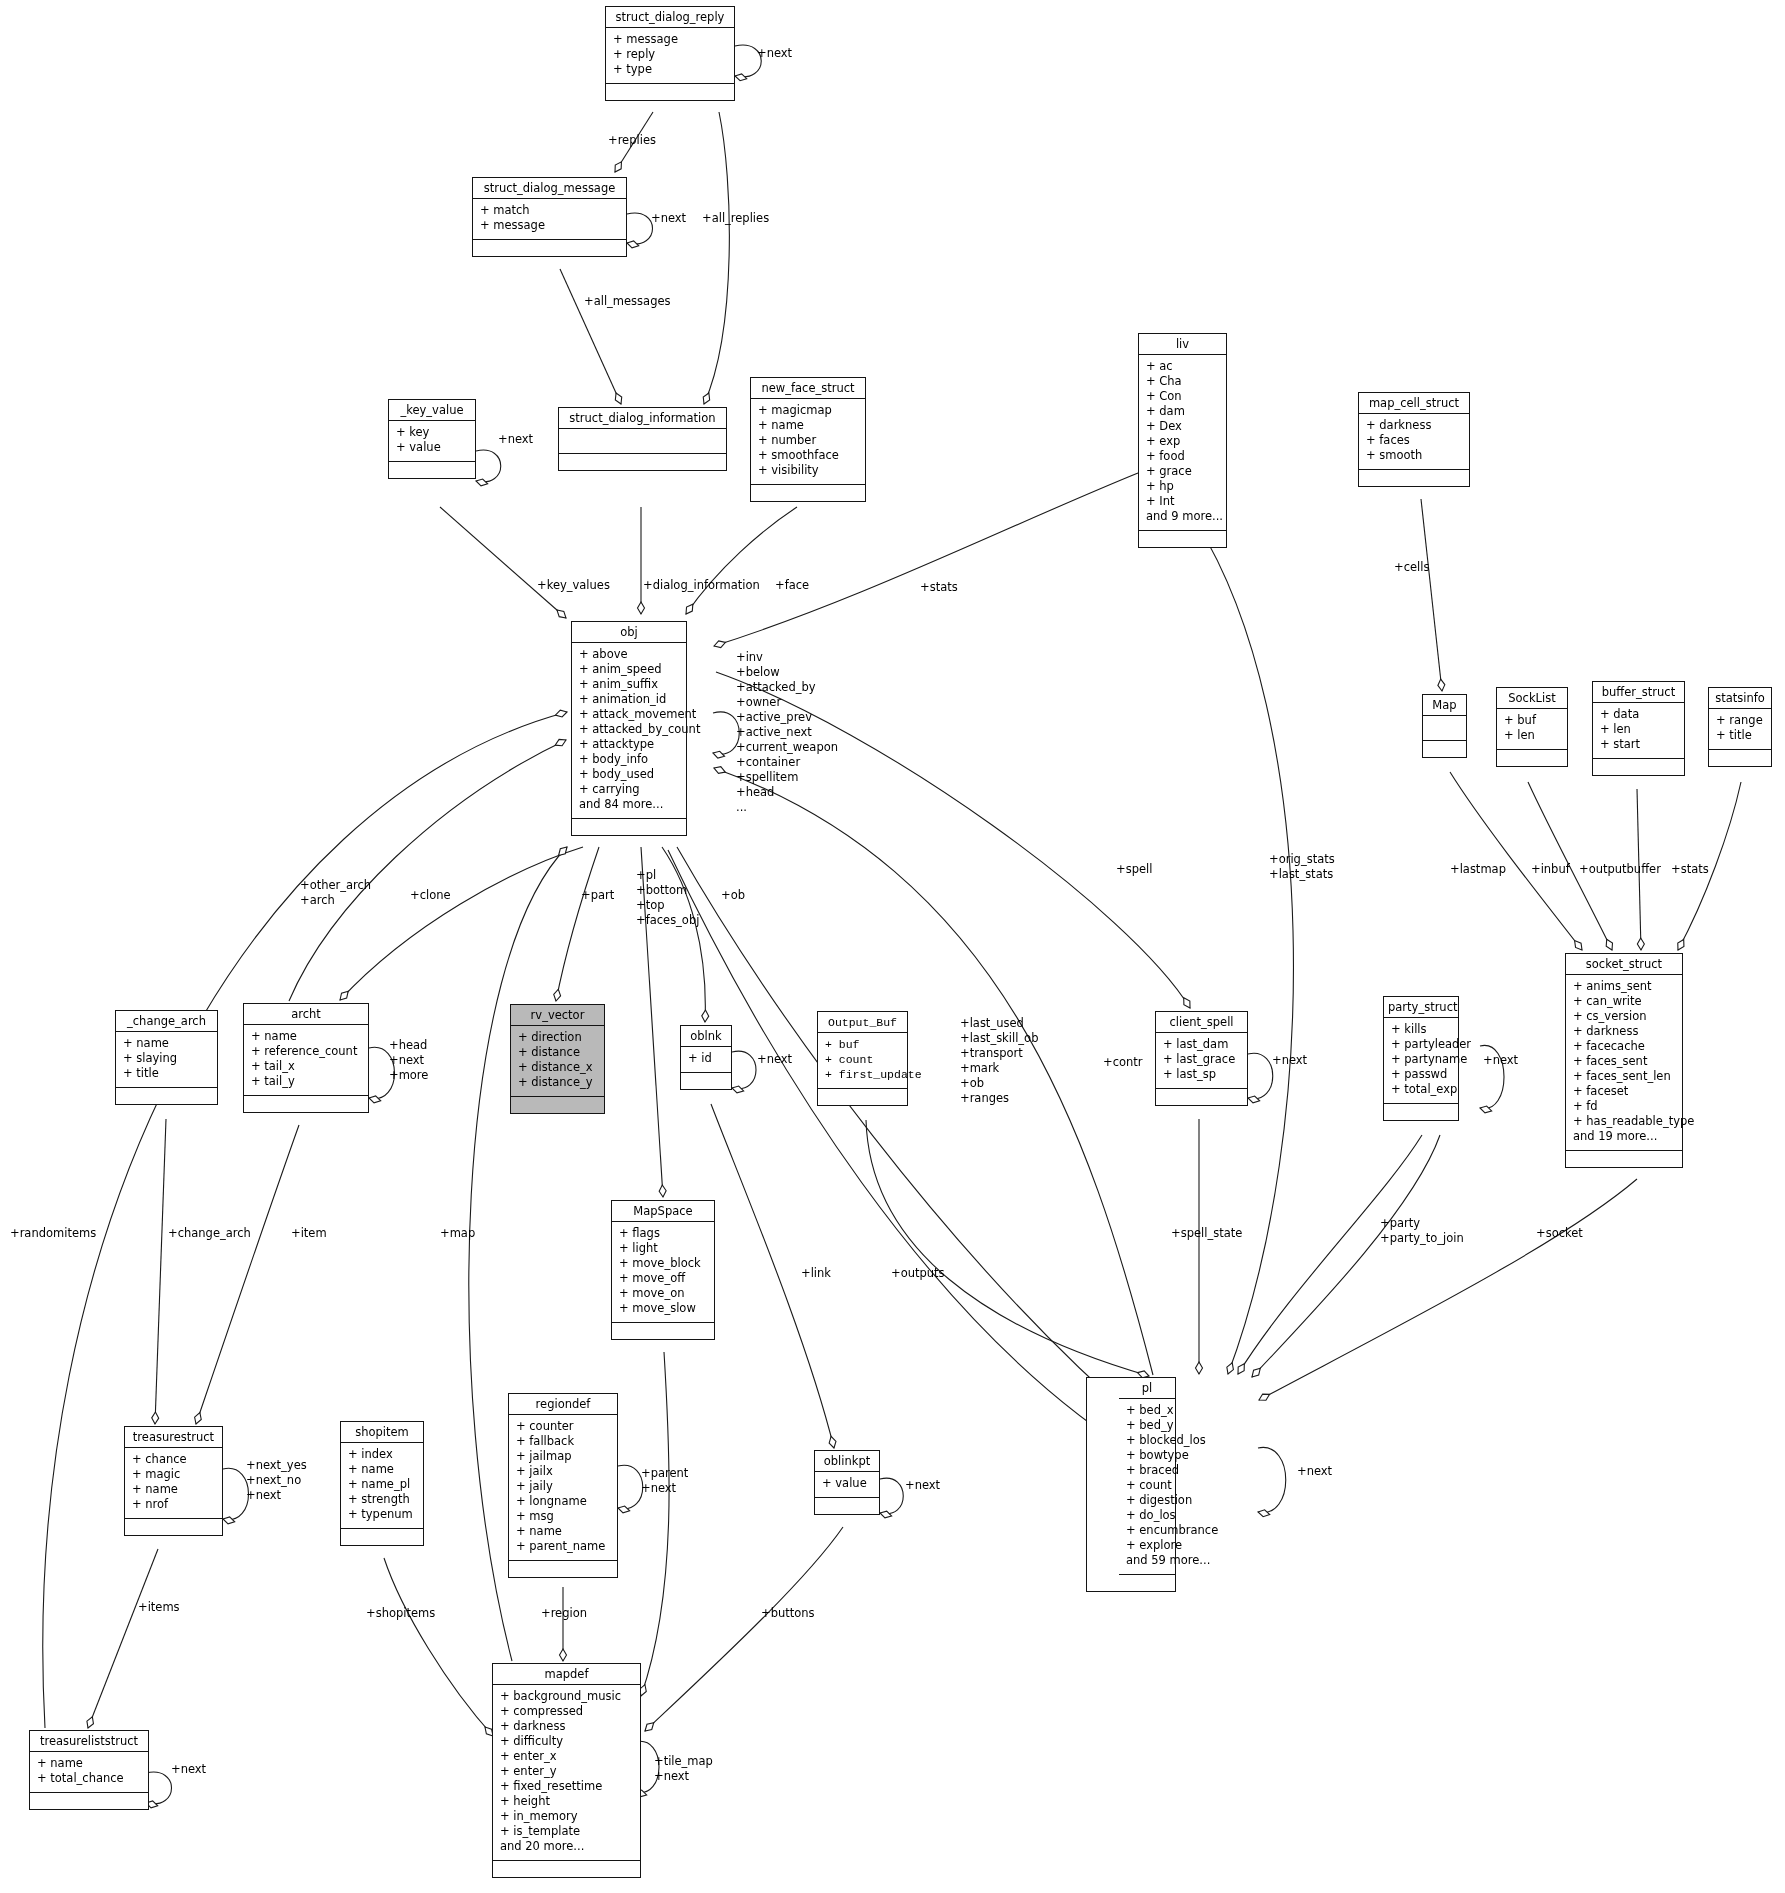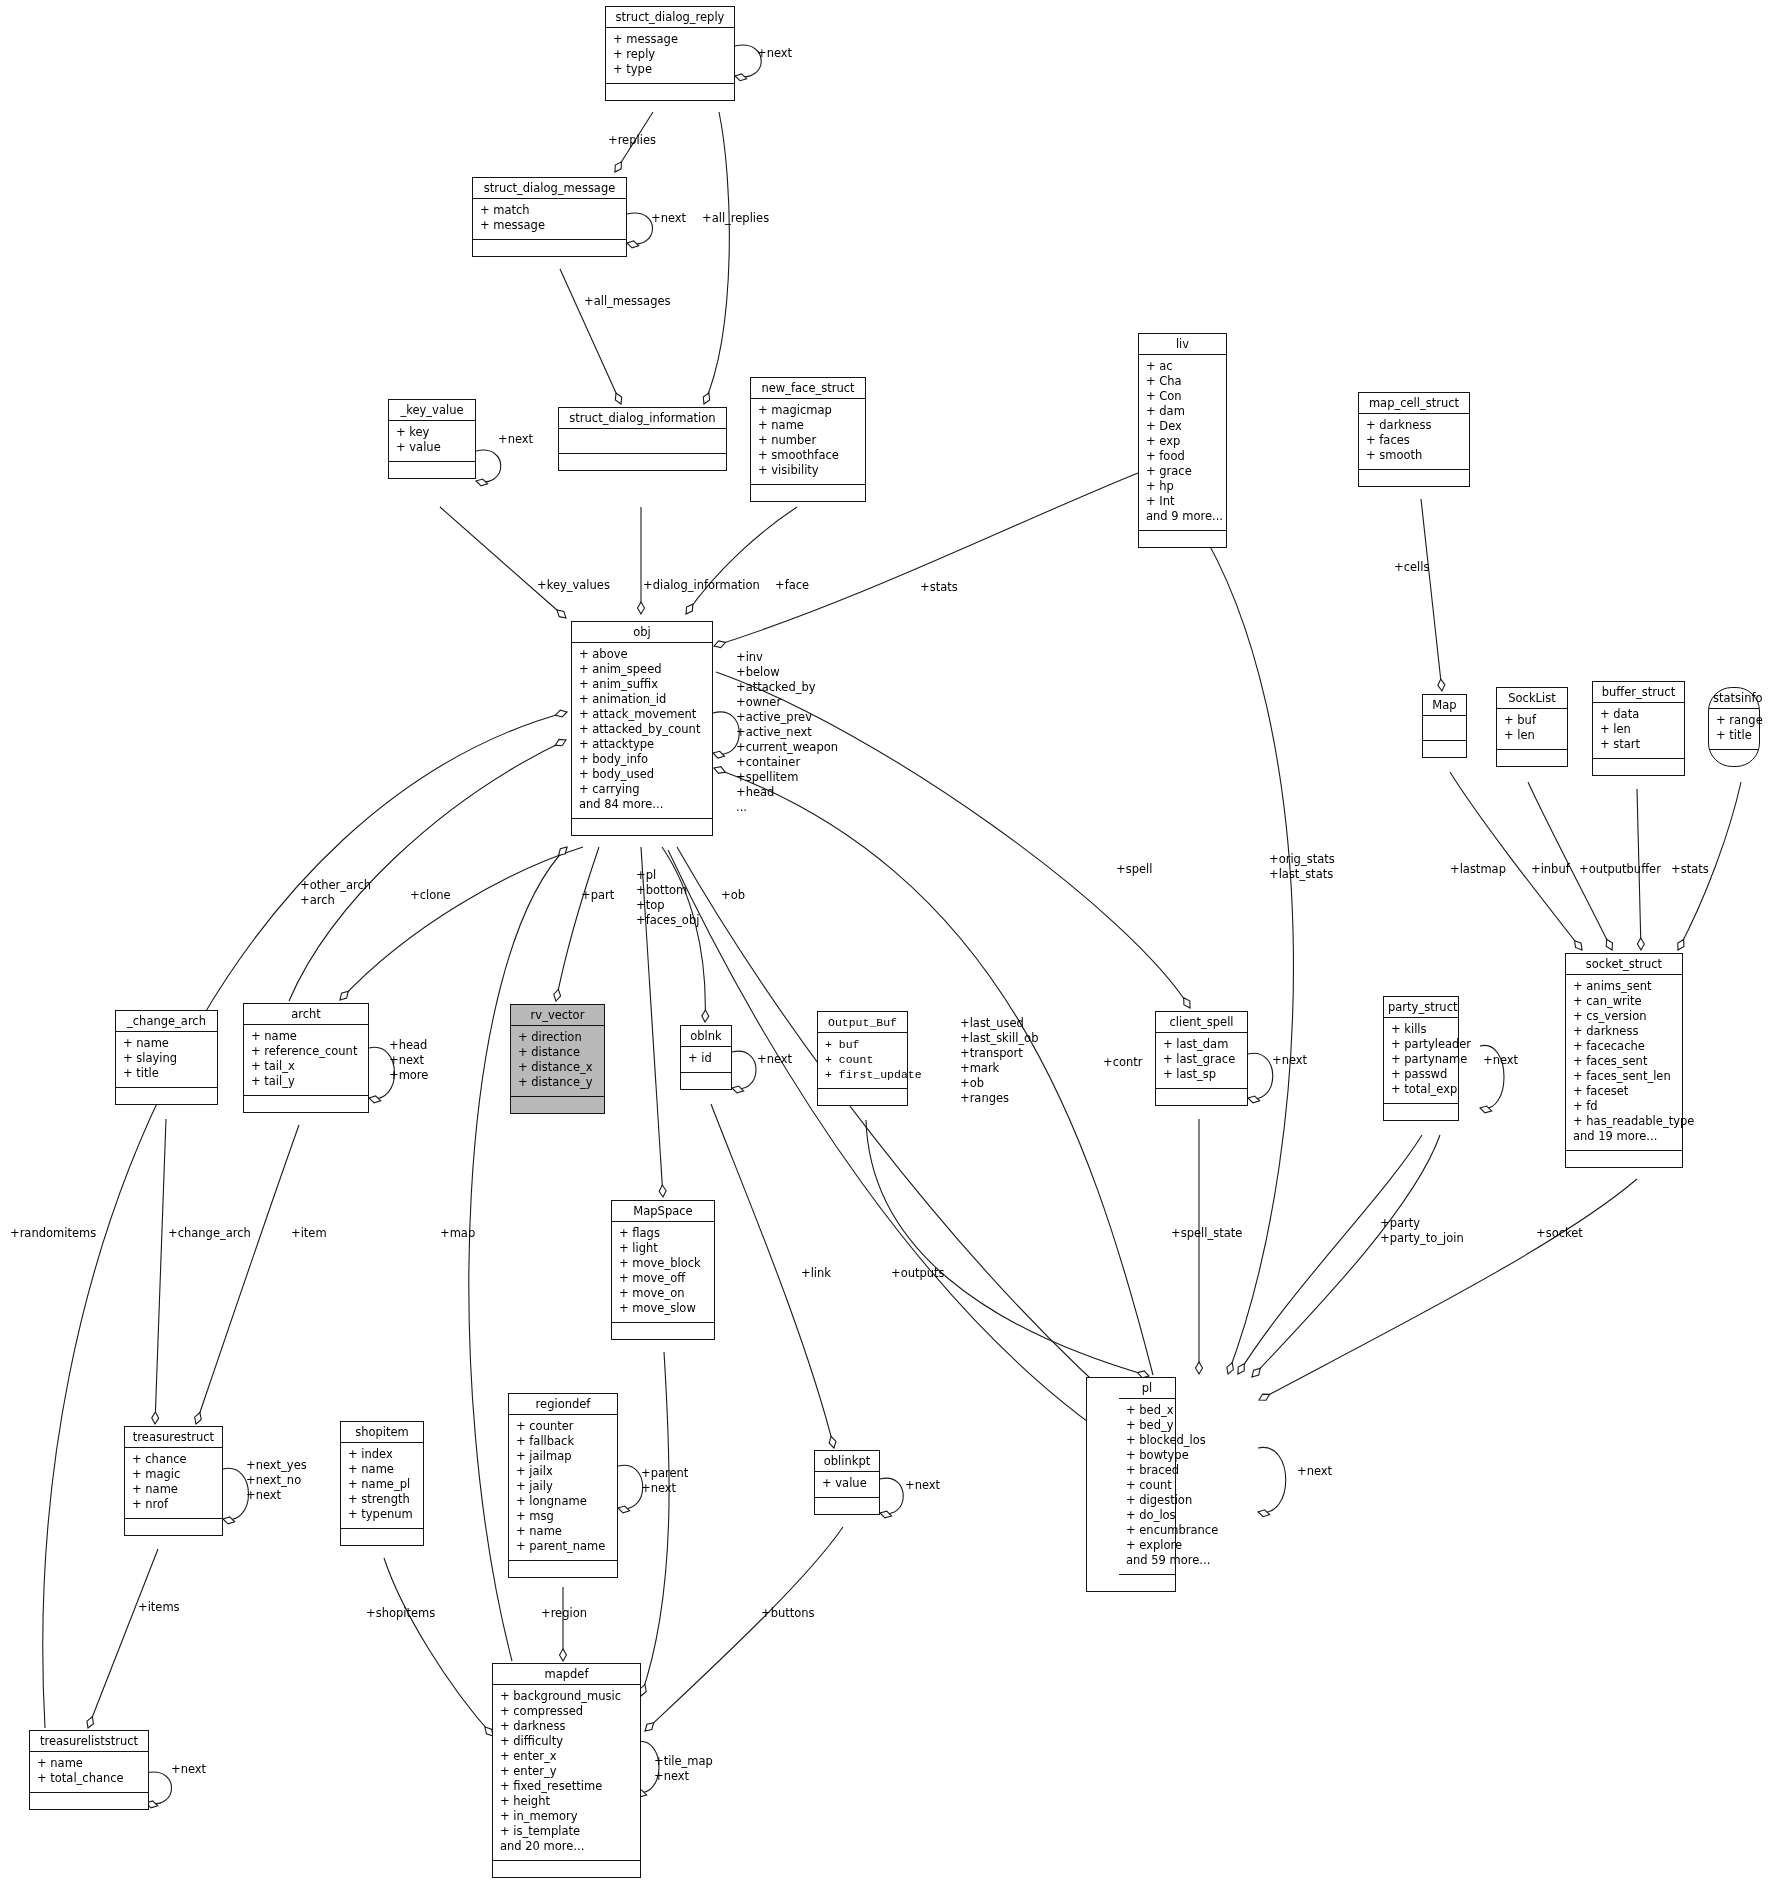--- a/index.html
+++ b/index.html
@@ -140,21 +140,21 @@
       </div>
       <div class="uml-class" style="left: 1358px; top: 392px; width: 112px;">
         <div class="t">map_cell_struct</div>
         <div class="a">
           <div>+ darkness</div>
           <div>+ faces</div>
           <div>+ smooth</div>
         </div>
         <div class="e"></div>
       </div>
-      <div class="uml-class" style="left: 571px; top: 621px; width: 142px;">
+      <div class="uml-class" style="left: 571px; top: 621px; width: 116px;">
         <div class="t">obj</div>
         <div class="a">
           <div>+ above</div>
           <div>+ anim_speed</div>
           <div>+ anim_suffix</div>
           <div>+ animation_id</div>
           <div>+ attack_movement</div>
           <div>+ attacked_by_count</div>
           <div>+ attacktype</div>
           <div>+ body_info</div>
@@ -179,21 +179,21 @@
       </div>
       <div class="uml-class" style="left: 1592px; top: 681px; width: 93px;">
         <div class="t">buffer_struct</div>
         <div class="a">
           <div>+ data</div>
           <div>+ len</div>
           <div>+ start</div>
         </div>
         <div class="e"></div>
       </div>
-      <div class="uml-class" style="left: 1708px; top: 687px; width: 52px; border-radius: 24px;">
+      <div class="uml-class" style="left: 1708px; top: 687px; width: 64px;">
         <div class="t">statsinfo</div>
         <div class="a">
           <div>+ range</div>
           <div>+ title</div>
         </div>
         <div class="e"></div>
       </div>
       <div class="uml-class" style="left: 115px; top: 1010px; width: 103px;">
         <div class="t">_change_arch</div>
         <div class="a">

